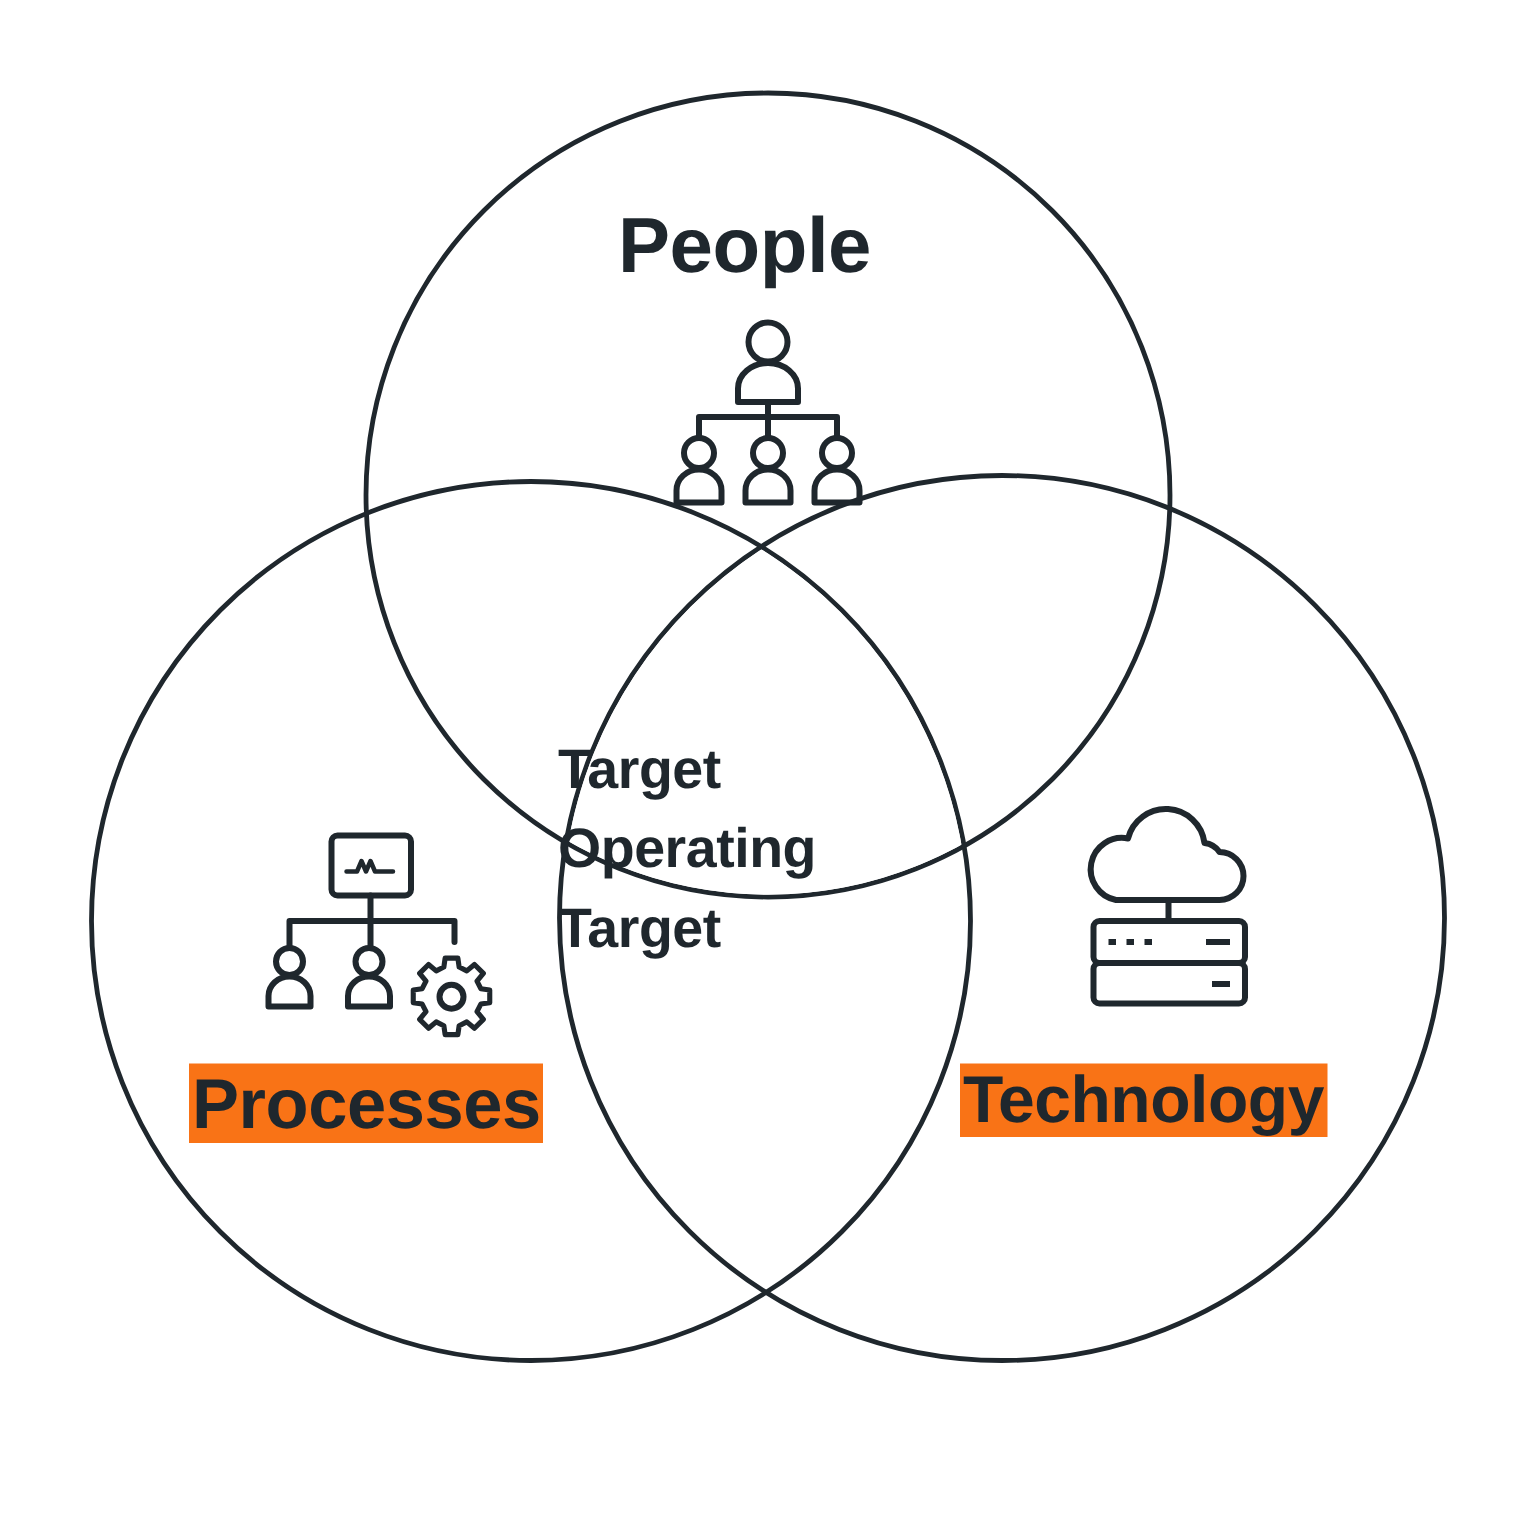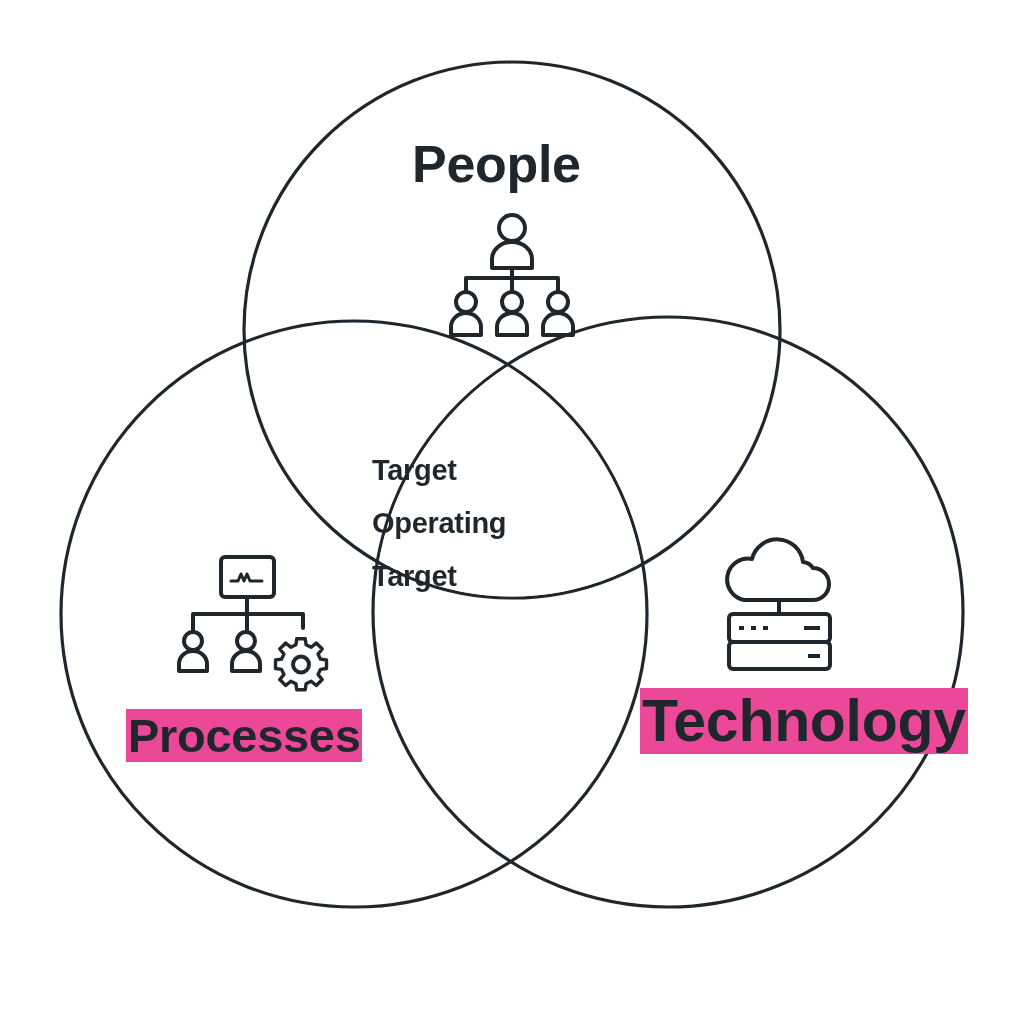--- a/index.html
+++ b/index.html
@@ -39,46 +39,46 @@
     .label {
       position: absolute;
       color: #1f272d;
       font-weight: 700;
       white-space: nowrap;
       text-align: left;
       letter-spacing: -0.3px;
       line-height: 1;
     }
     .label-bg {
-      background: #ec4899;
+      background: #f97316;
       padding: 0 2px;
     }
     #label-people {
       left: 412px;
       top: 138px;
       width: 200px;
       font-size: 52px;
     }
     #label-processes {
       left: 126px;
       top: 712px;
       width: 260px;
       font-size: 47px;
     }
     #label-technology {
       left: 640px;
-      top: 692px;
+      top: 712px;
       width: 290px;
-      font-size: 59px;
+      font-size: 44px;
     }
     #label-center {
       left: 372px;
-      top: 444px;
+      top: 486px;
       width: 280px;
-      font-size: 29px;
+      font-size: 37px;
       line-height: 53px;
     }
     #label-center span {
       display: block;
     }
   </style>
 </head>
 <body>
 
 <svg id="diagram" viewBox="0 0 1024 1024" xmlns="http://www.w3.org/2000/svg">

